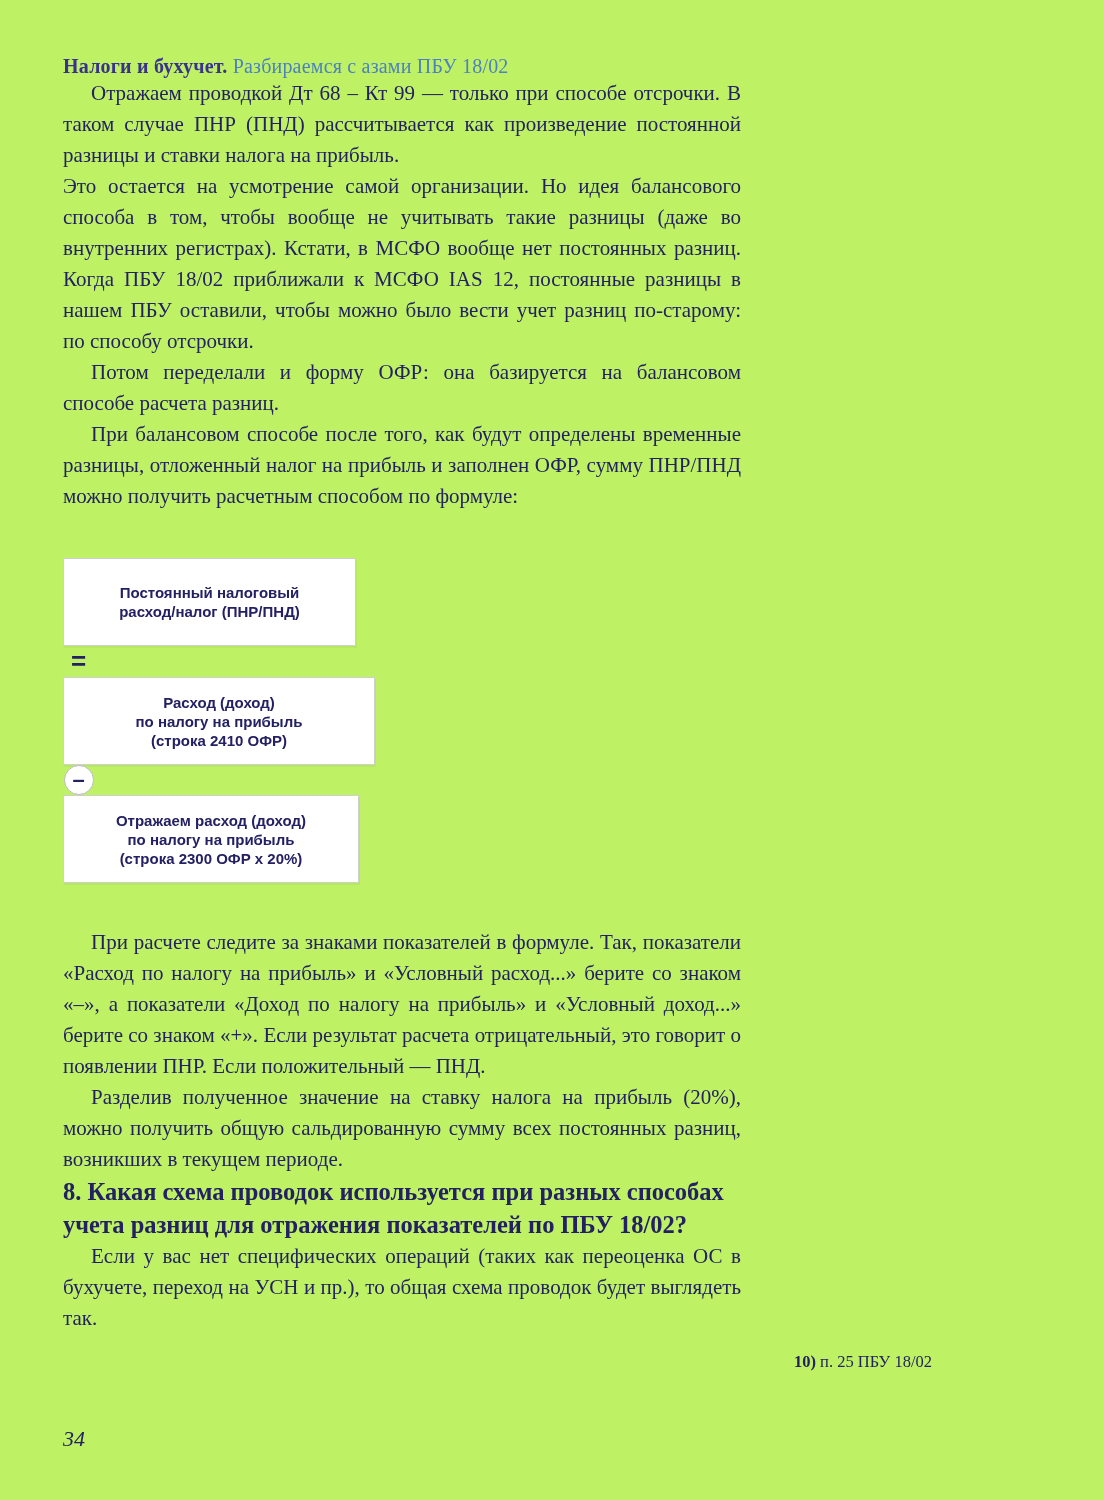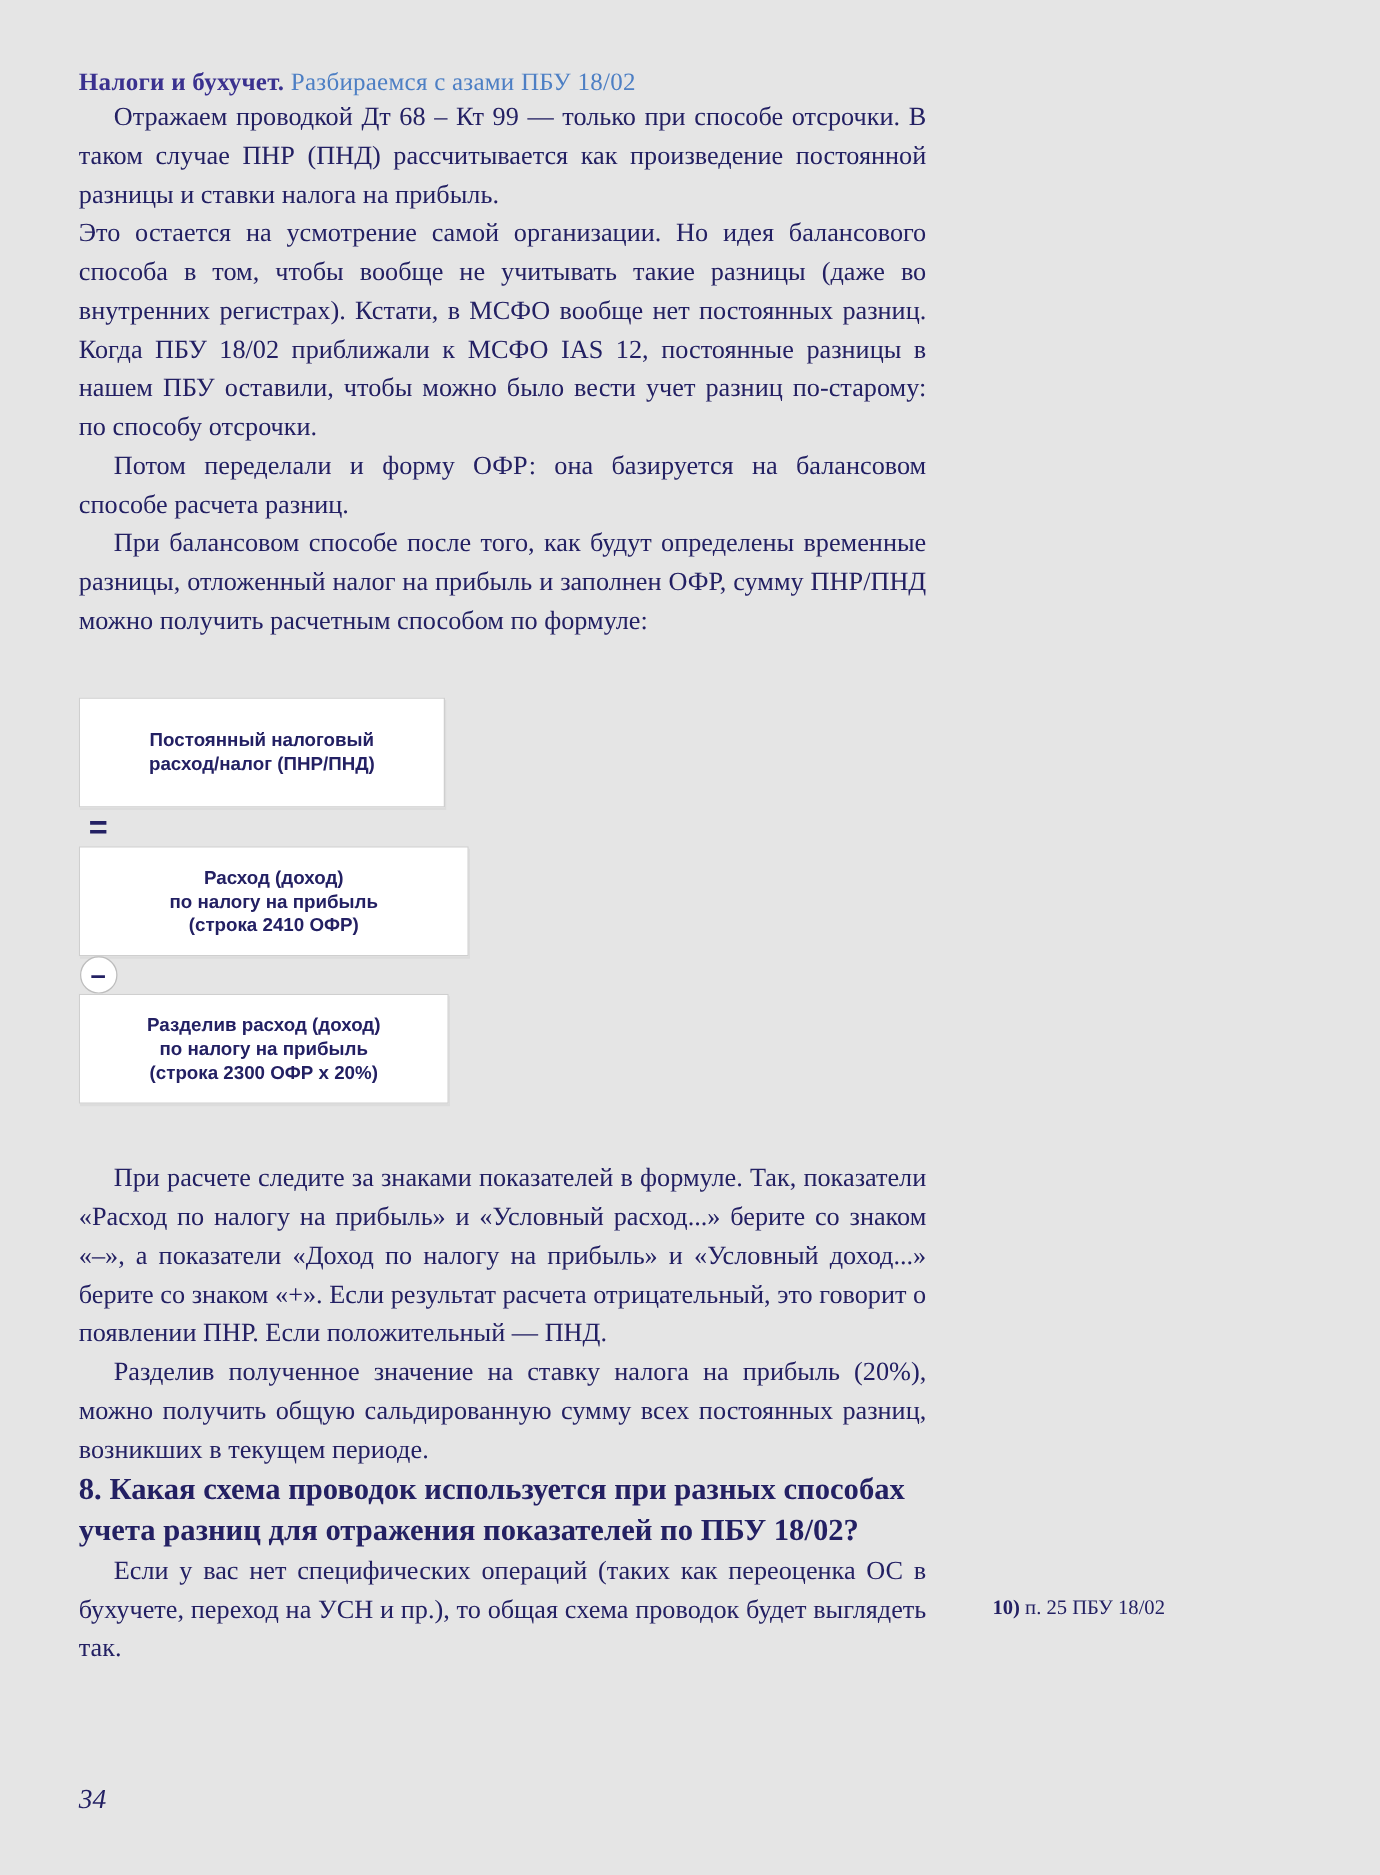--- a/index.html
+++ b/index.html
@@ -1,20 +1,20 @@
 <!DOCTYPE html>
 <html lang="ru"><head>
 <meta charset="utf-8">
 <style>
   html, body { margin: 0; padding: 0; background: #ffffff; }
   .page {
     position: relative;
     width: 1104px;
     height: 1500px;
-    background: #e5e5e5;
+    background: #bef264;
     font-family: "Liberation Serif", serif;
     color: #232063;
     overflow: hidden;
   }
   .content {
     position: absolute;
     left: 63px;
     top: 0;
     width: 947px;
   }
@@ -99,21 +99,21 @@
     font-weight: bold;
     font-size: 22px;
     line-height: 1;
     color: #232063;
     box-sizing: border-box;
   }
 
   .footnote {
     position: absolute;
     right: 172px;
-    top: 1276px;
+    top: 1352px;
     font-size: 16.5px;
     color: #232063;
     white-space: nowrap;
     text-align: right;
   }
   .footnote .marker { font-weight: bold; }
 
   .page-number {
     position: absolute;
     left: 63px;
@@ -153,21 +153,21 @@
       </div>
       <div class="fbox fbox-2">
         <div>Расход (доход)</div>
         <div>по налогу на прибыль</div>
         <div>(строка 2410 ОФР)</div>
       </div>
       <div class="fop">
         <span class="minus-circle">–</span>
       </div>
       <div class="fbox fbox-3">
-        <div>Разделив расход (доход)</div>
+        <div>Отражаем расход (доход)</div>
         <div>по налогу на прибыль</div>
         <div>(строка 2300 ОФР х 20%)</div>
       </div>
     </div>
 
     <div class="text-col">
       <p class="body indent">При расчете следите за знаками показателей в формуле. Так, показатели «Расход по налогу на прибыль» и «Условный расход...» берите со знаком «–», а показатели «Доход по налогу на прибыль» и «Условный доход...» берите со знаком «+». Если результат расчета отрицательный, это говорит о появлении ПНР. Если положительный — ПНД.</p>
       <p class="body indent">Разделив полученное значение на ставку налога на прибыль (20%), можно получить общую сальдированную сумму всех постоянных разниц, возникших в текущем периоде.</p>
 
       <h2 class="sec mt-h8">8. Какая схема проводок используется при разных способах учета разниц для отражения показателей по ПБУ 18/02?</h2>

